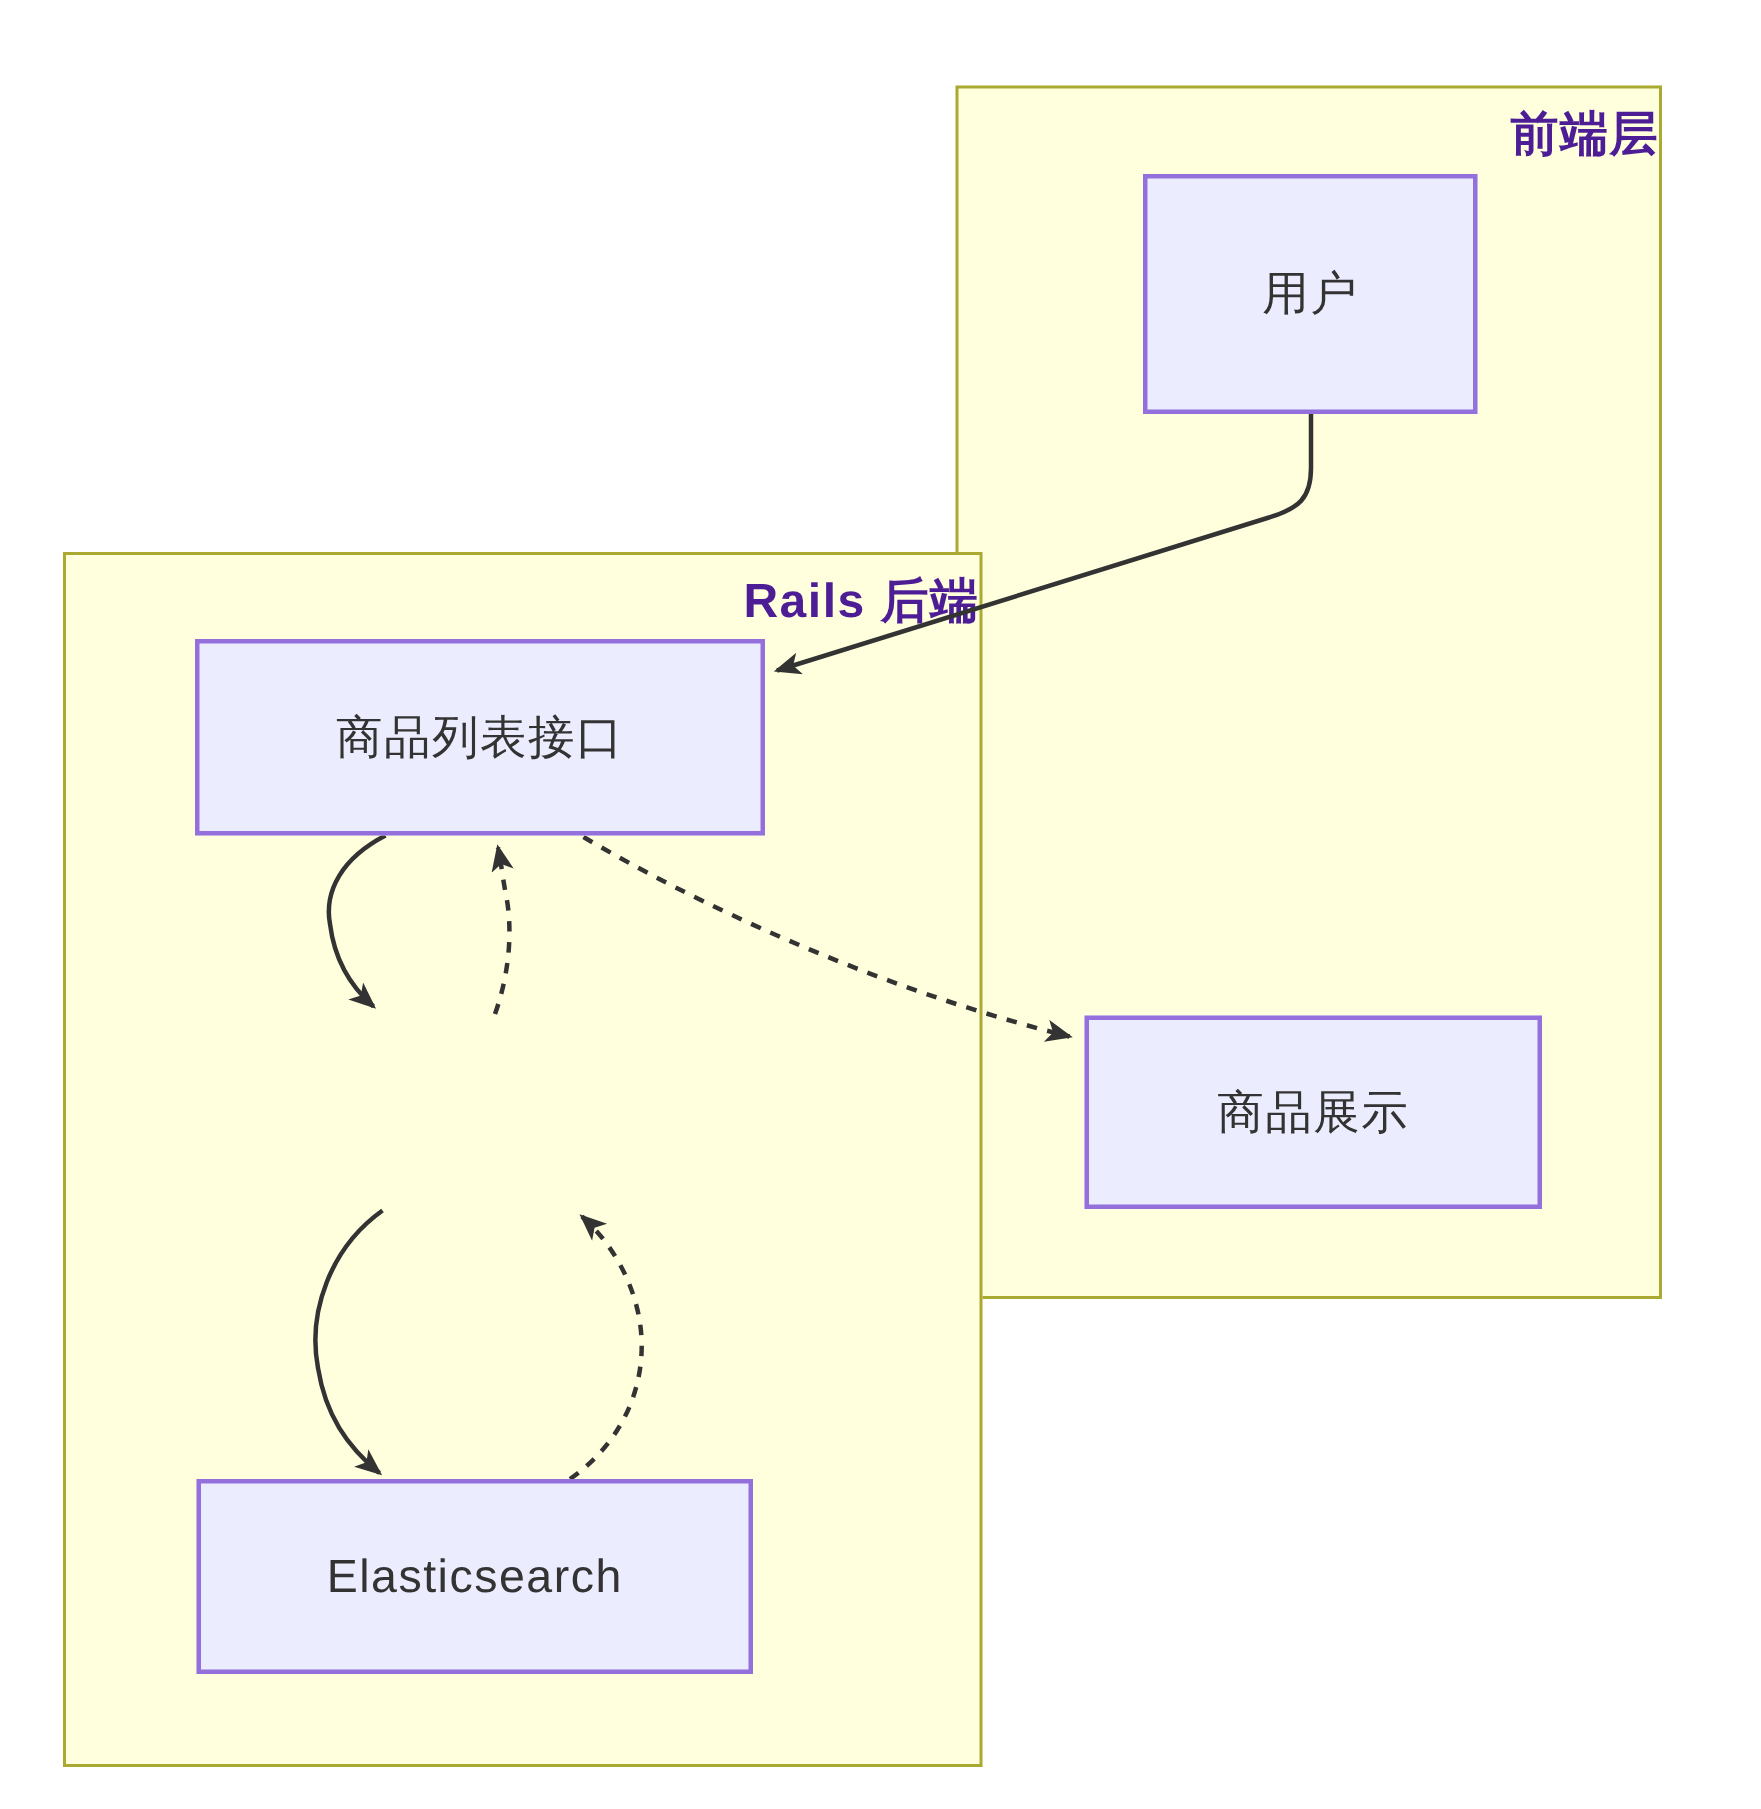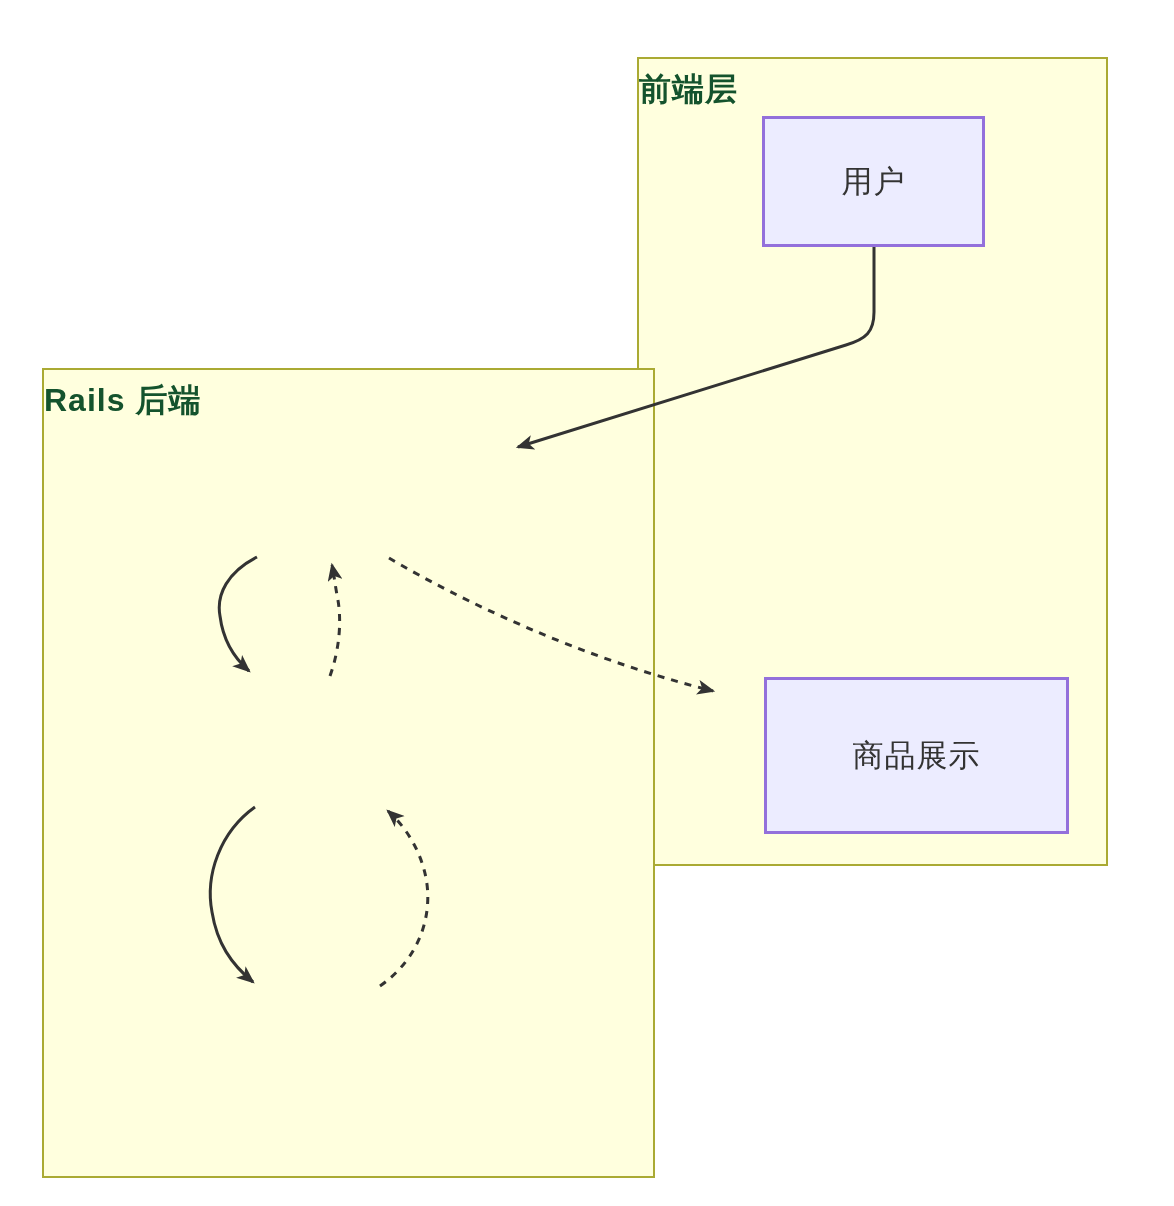--- a/index.html
+++ b/index.html
@@ -22,24 +22,24 @@
     box-sizing: border-box;
     z-index: 1;
   }
   #cluster-frontend { left: 637px; top: 57px;  width: 471px; height: 809px; }
   #cluster-rails    { left: 42px;  top: 368px; width: 613px; height: 810px; }
   .cluster-title {
     position: absolute;
     top: 9px;
     left: 0;
     right: 0;
-    text-align: left;
+    text-align: right;
     font-size: 32px;
     font-weight: 700;
-    color: #14532d;
+    color: #4c1d95;
     letter-spacing: 1px;
   }
   .edges {
     position: absolute;
     left: 0; top: 0;
     width: 1174px;
     height: 1206px;
     z-index: 2;
     pointer-events: none;
   }
@@ -54,25 +54,25 @@
   .node {
     position: absolute;
     background: #ececff;
     border: 3px solid #9370db;
     box-sizing: border-box;
     display: flex;
     align-items: center;
     justify-content: center;
     z-index: 3;
   }
-  #node-user            { left: 762px; top: 116px; width: 223px; height: 131px; }
+  #node-user            { left: 762px; top: 116px; width: 223px; height: 160px; }
   #node-product-list-api{ left: 130px; top: 426px; width: 380px; height: 131px; }
   #node-search-service  { left: 165px; top: 676px; width: 304px; height: 131px; }
   #node-elasticsearch   { left: 131px; top: 986px; width: 371px; height: 130px; }
-  #node-product-display { left: 723px; top: 677px; width: 305px; height: 157px; margin-left: 41px; }
+  #node-product-display { left: 723px; top: 677px; width: 305px; height: 129px; }
   .node-label {
     font-size: 31px;
     color: #333333;
     letter-spacing: 1px;
     white-space: nowrap;
   }
 </style>
 </head>
 <body>
 
@@ -102,20 +102,26 @@
 
     <path class="edge solid" d="M 255 807 C 220 832, 205 875, 212 912 C 217 943, 231 964, 253 982" marker-end="url(#arrowhead)"></path>
 
     <path class="edge dashed" d="M 380 986 C 420 958, 433 915, 426 878 C 421 852, 407 828, 388 811" marker-end="url(#arrowhead)"></path>
   </svg>
 
   <div class="node" id="node-user">
     <span class="node-label">用户</span>
   </div>
 
+  <div class="node" id="node-product-list-api">
+    <span class="node-label">商品列表接口</span>
+  </div>
 
 
+  <div class="node" id="node-elasticsearch">
+    <span class="node-label">Elasticsearch</span>
+  </div>
 
   <div class="node" id="node-product-display">
     <span class="node-label">商品展示</span>
   </div>
 
 </div>
 
 </body></html>

